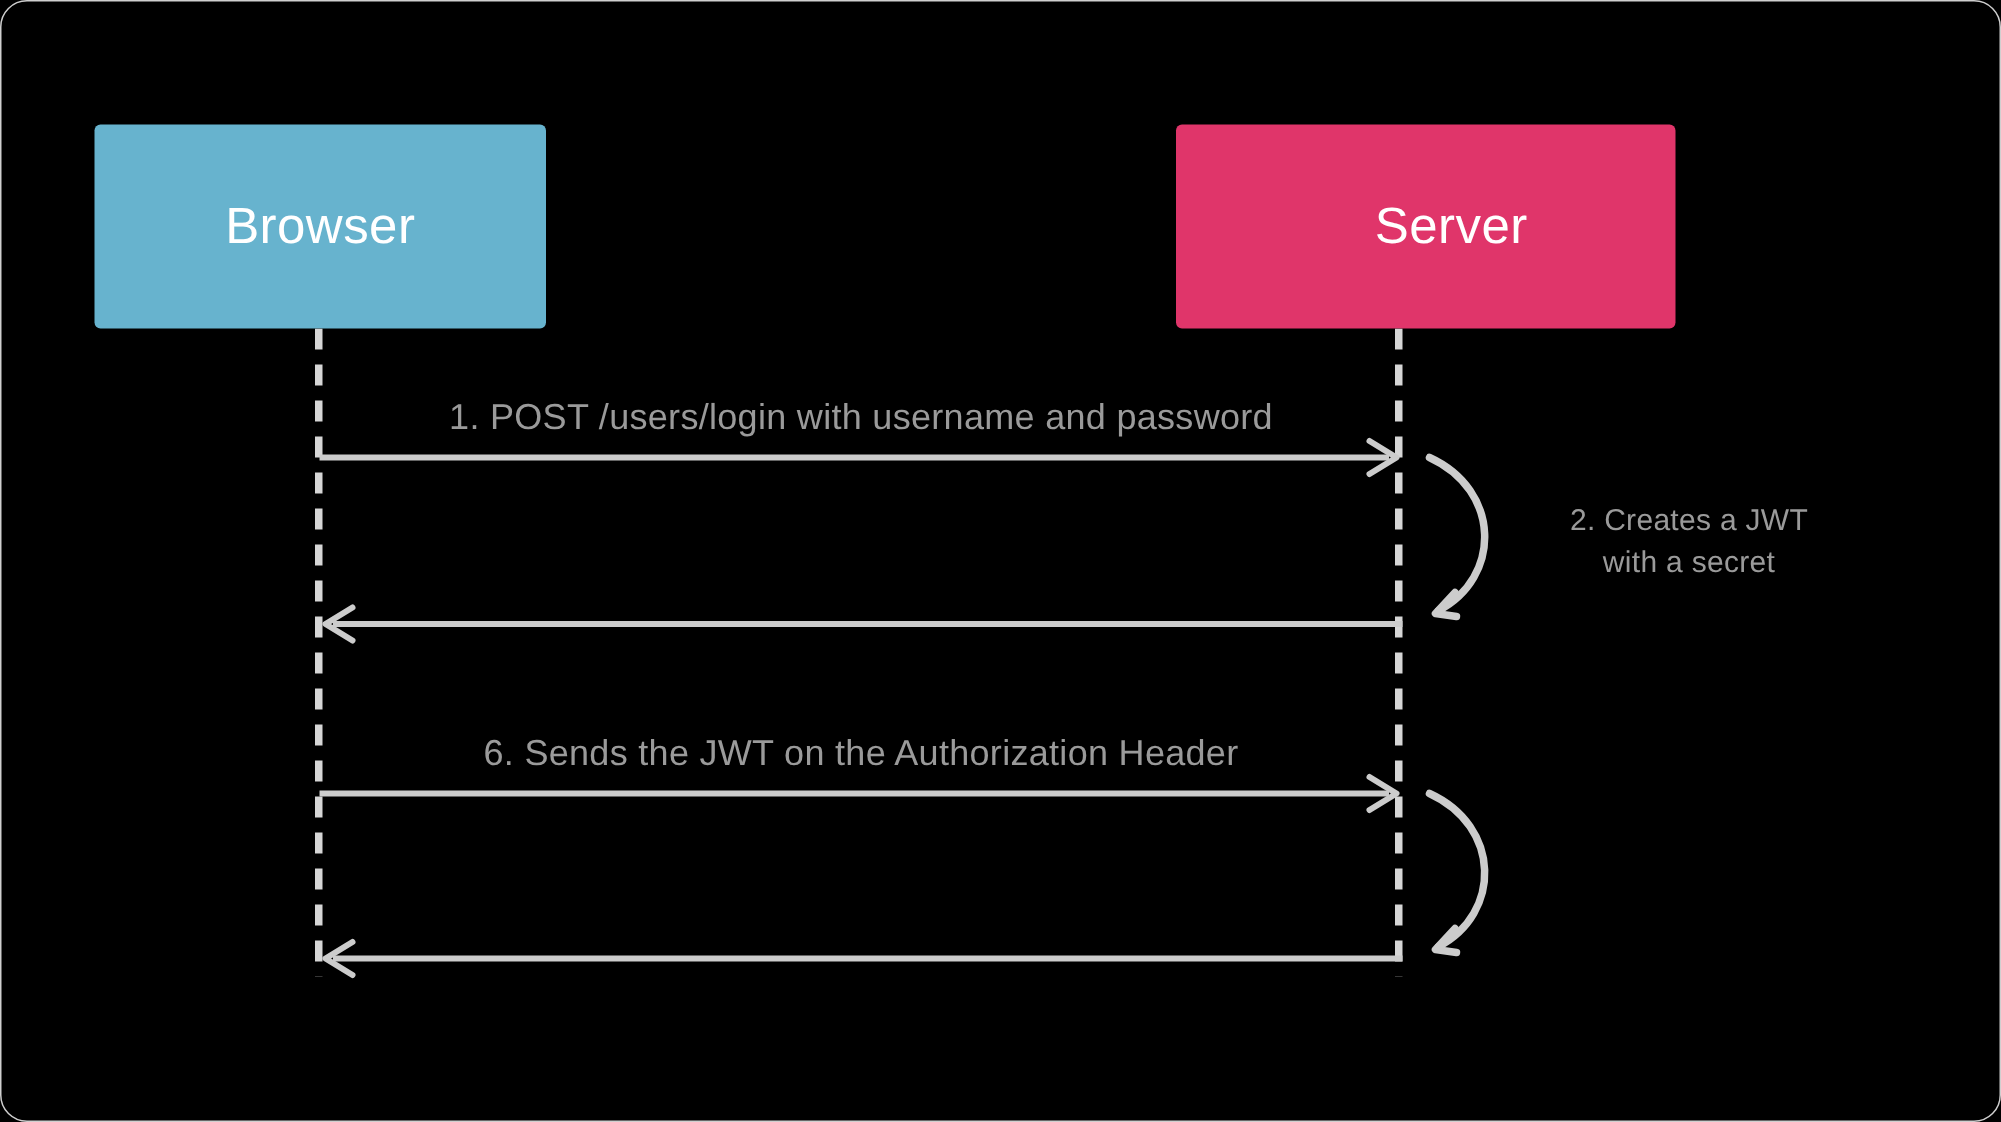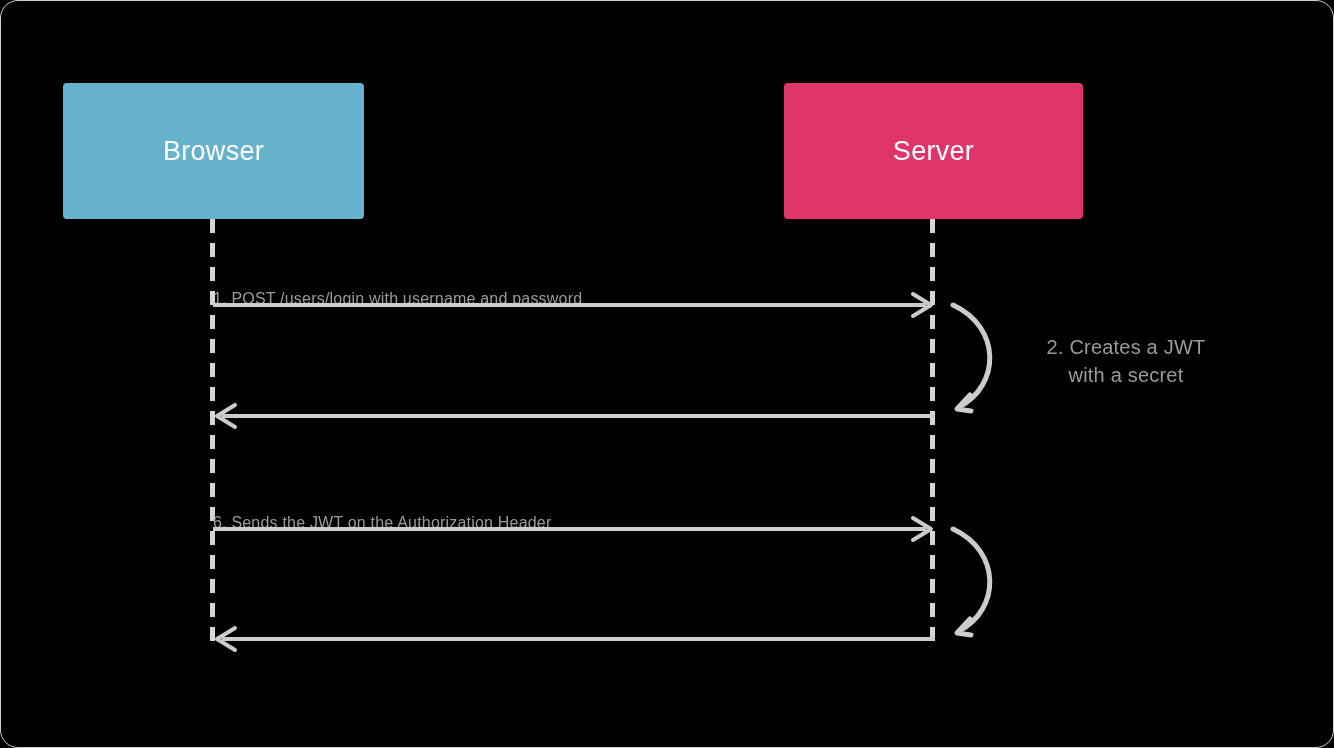--- a/index.html
+++ b/index.html
@@ -23,35 +23,36 @@
     border-radius: 18px;
     overflow: hidden;
   }
   .actor-box {
     position: absolute;
     display: flex;
     align-items: center;
     justify-content: center;
     border-radius: 4px;
     color: #ffffff;
-    font-size: 27px;
+    font-size: 34px;
     font-weight: 400;
     letter-spacing: 0.3px;
   }
   #actor-browser {
     left: 62px;
     top: 82px;
     width: 301px;
     height: 136px;
   }
   #actor-server {
     left: 783px;
     top: 82px;
     width: 299px;
     height: 136px;
+    padding-left: 34px;
   }
   .lifeline {
     position: absolute;
     width: 5px;
     top: 218px;
     background-image: linear-gradient(
       to bottom,
       #d6d6d6 0px,
       #d6d6d6 14px,
       rgba(0,0,0,0) 14px,
@@ -59,26 +60,25 @@
     );
     background-size: 5px 24px;
     background-repeat: repeat-y;
   }
   #lifeline-browser { left: 209px; height: 432px; }
   #lifeline-server  { left: 929px; height: 432px; }
 
   .msg-label {
     position: absolute;
     color: #9a9a9a;
-    font-size: 16px;
+    font-size: 24px;
     line-height: 27px;
-    text-align: left;
+    text-align: center;
     white-space: pre;
     letter-spacing: 0.2px;
-    margin-top: 20px;
   }
   .msg-arrow {
     position: absolute;
     left: 212px;
     width: 722px;
     height: 24px;
     overflow: visible;
   }
   .note-label {
     position: absolute;

